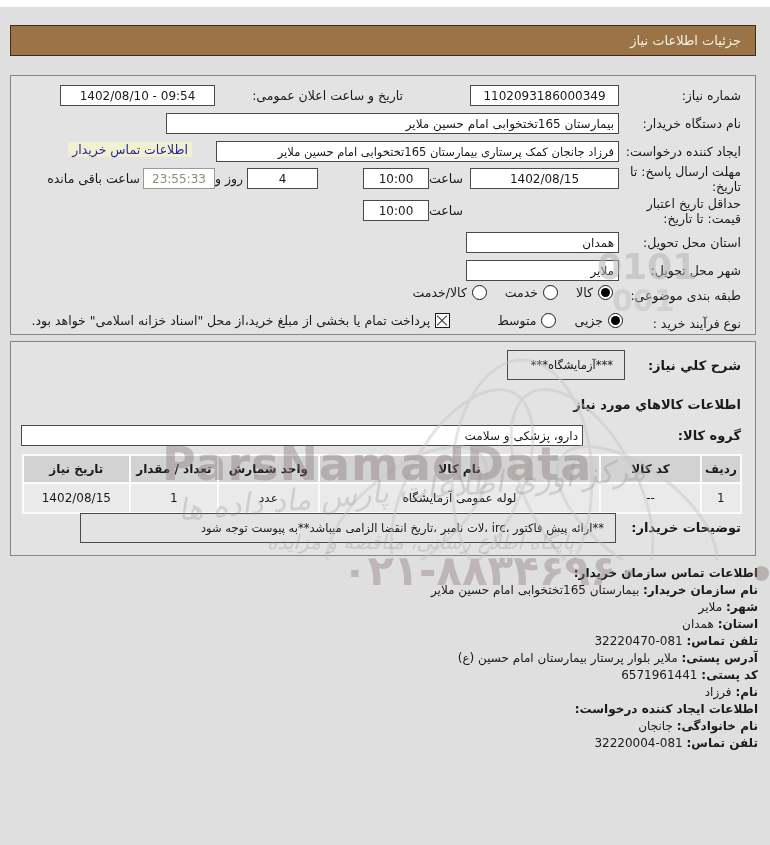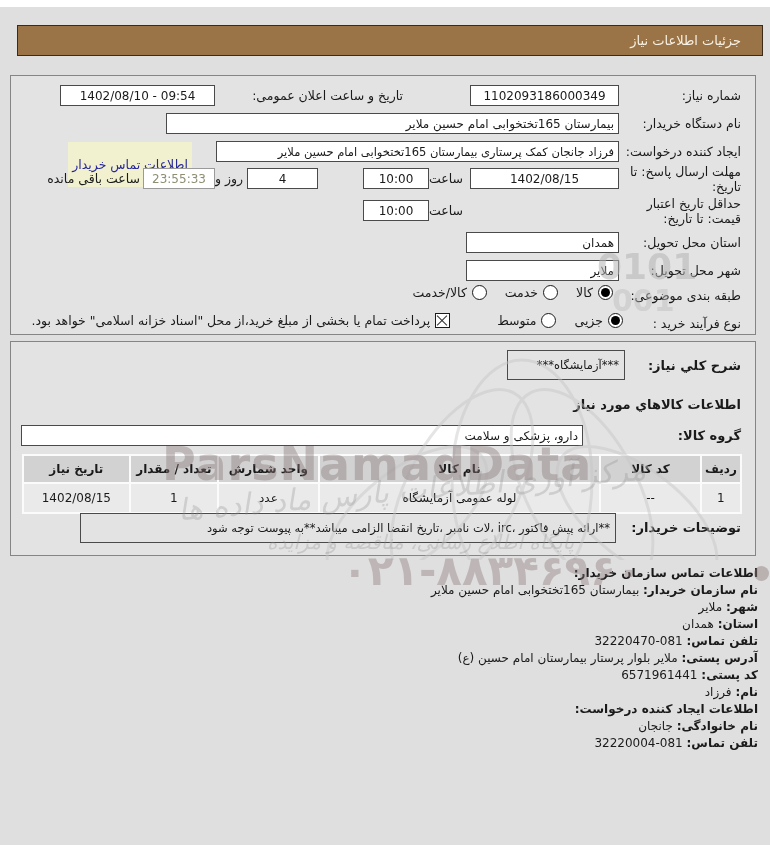--- a/index.html
+++ b/index.html
@@ -1,36 +1,36 @@
 <!DOCTYPE html>
 <html lang="fa"><head>
 <meta charset="utf-8">
 <style>
   html,body{margin:0;padding:0;}
   .page{position:relative;width:770px;height:845px;background:#dfdfdf;overflow:hidden;
         font-family:"DejaVu Sans",sans-serif;direction:rtl;color:#1a1a1a;}
   .top-strip{position:absolute;top:0;left:0;width:770px;height:7px;background:#ffffff;}
   .title-bar{position:absolute;top:25px;left:10px;width:746px;height:31px;background:#9a7446;
              border:1px solid #3a2c18;color:#f7f1e4;font-size:13px;display:flex;align-items:center;
-             padding-right:21px;box-sizing:border-box;margin-left:7px;}
+             padding-right:14px;box-sizing:border-box;}
   .panel{position:absolute;left:10px;width:746px;background:#e3e3e3;border:1px solid #858585;box-sizing:border-box;}
   .panel1{top:75px;height:260px;}
   .panel2{top:341px;height:215px;}
   .lbl{position:absolute;font-size:12.5px;white-space:nowrap;}
   .lbl.wrap{white-space:normal;width:120px;line-height:15px;}
   .lbl.b{font-weight:bold;font-size:13px;}
   .fbox{position:absolute;background:#ffffff;border:1px solid #4a4a4a;height:19px;font-size:12px;
         display:flex;align-items:center;box-sizing:content-box;overflow:hidden;white-space:nowrap;}
   .fbox.center{justify-content:center;direction:ltr;}
   .fbox.rpad{padding-right:4px;}
   .fbox.small{font-size:11.5px;}
   .fbox.cdown{background:#ffffff;border-color:#9a9a9a;color:#8e8e72;}
   .obox{position:absolute;border:1px solid #4a4a4a;background:transparent;font-size:11.5px;
-        box-sizing:border-box;display:flex;align-items:center;padding:0 5px;overflow:hidden;}
-  .link{position:absolute;font-size:12.5px;color:#26269c;background:#f1f1cf;padding:15px 4px;cursor:pointer;}
+        box-sizing:border-box;display:flex;align-items:center;padding:0 11px;overflow:hidden;}
+  .link{position:absolute;font-size:12.5px;color:#26269c;background:#f1f1cf;padding:0 4px;cursor:pointer;}
   .radio{width:13px;height:13px;border:1px solid #1a1a1a;border-radius:50%;background:#fff;
          display:inline-block;position:relative;flex:none;}
   .radio.sel::after{content:"";position:absolute;inset:2px;background:#000;border-radius:50%;}
   .cbx{width:13px;height:13px;border:1px solid #1a1a1a;background:#fff;position:relative;flex:none;}
   .cbx::before,.cbx::after{content:"";position:absolute;left:-1px;top:6px;width:14px;height:1px;background:#333;}
   .cbx::before{transform:rotate(45deg);} .cbx::after{transform:rotate(-45deg);}
   .optgroup{position:absolute;display:flex;align-items:center;gap:5px;font-size:12.5px;direction:rtl;}
   .gap-r{margin-right:13px;}
   .gap-xl{margin-right:42px;}
   .goods-table{position:absolute;top:112px;right:13px;width:720px;border-spacing:2px;

